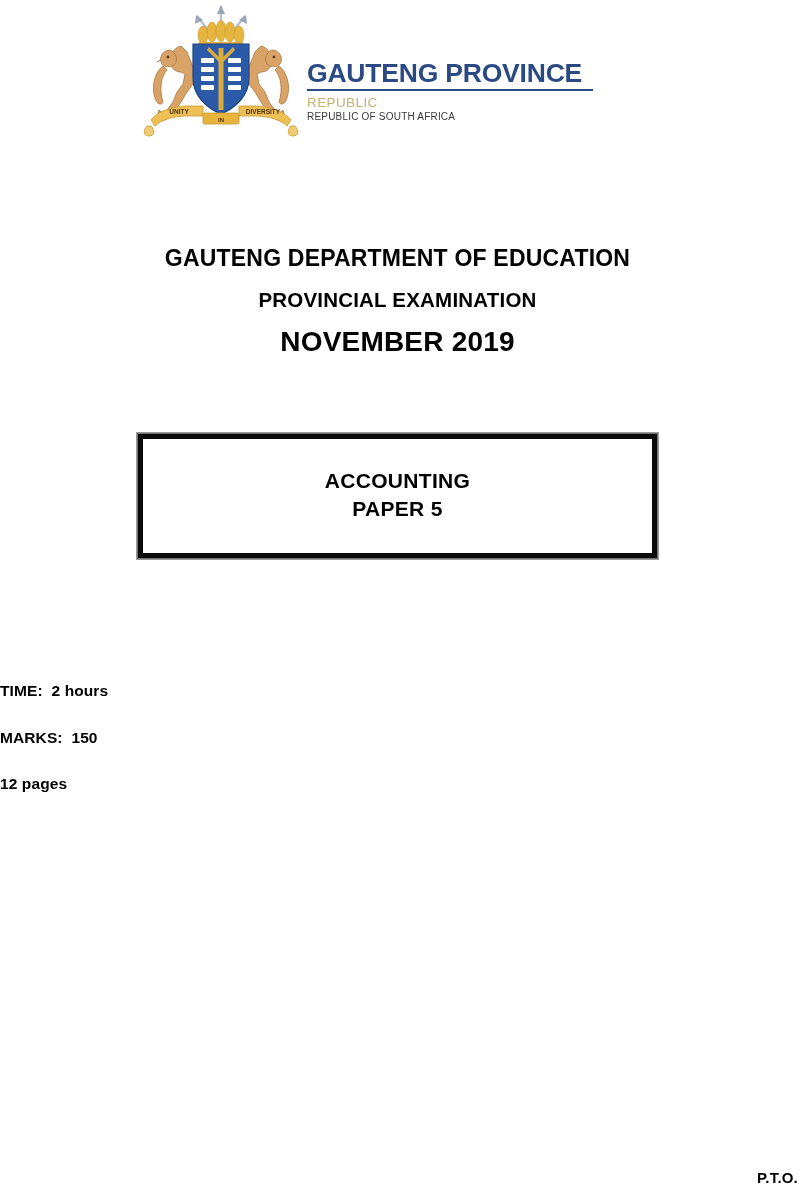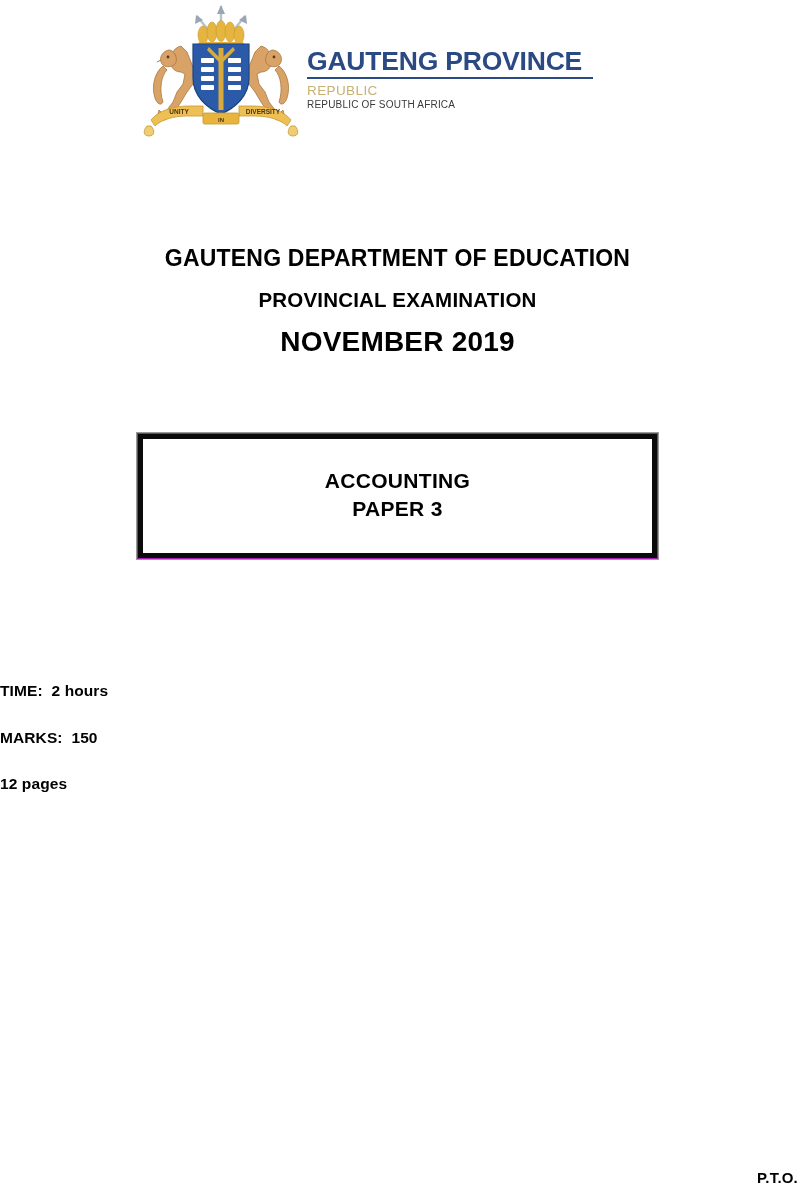--- a/index.html
+++ b/index.html
@@ -29,21 +29,21 @@
     left: 0px;
     top: 2px;
     width: 168px;
     height: 138px;
   }
   .crest svg { display: block; width: 168px; height: 138px; }
 
   .logo-text {
     position: absolute;
     left: 170px;
-    top: 48px;
+    top: 60px;
     width: 290px;
   }
   .logo-title {
     font-family: "Liberation Sans", sans-serif;
     font-size: 26.5px;
     font-weight: bold;
     letter-spacing: -0.2px;
     color: #2b4a84;
     line-height: 1.0;
     white-space: nowrap;
@@ -112,21 +112,21 @@
 
   
   .subject-box {
     position: absolute;
     left: 136px;
     top: 432px;
     width: 523px;
     height: 128px;
     border: 1px solid #9a9a9a;
     box-sizing: border-box;
-    background: #a21caf;
+    background: #737373;
   }
   .subject-box-inner {
     position: absolute;
     left: 1px;
     top: 1px;
     right: 1px;
     bottom: 1px;
     border: 5px solid #0a0a0a;
     box-sizing: border-box;
     background: #ffffff;
@@ -265,21 +265,21 @@
 <div class="headings">
   <div class="h-dept">GAUTENG  DEPARTMENT  OF EDUCATION</div>
   <div class="h-prov">PROVINCIAL  EXAMINATION</div>
   <div class="h-month">NOVEMBER 2019</div>
 </div>
 
 <div class="subject-box">
   <div class="subject-box-inner">
     <div class="subject-lines">
       <div class="subject-name">ACCOUNTING</div>
-      <div class="subject-paper">PAPER 3</div>
+      <div class="subject-paper">PAPER 5</div>
     </div>
   </div>
 </div>
 
 <div class="info-block">
   <div class="info-line">TIME:  2 hours</div>
   <div class="info-line">MARKS:  150</div>
   <div class="info-line">12 pages</div>
 </div>
 

